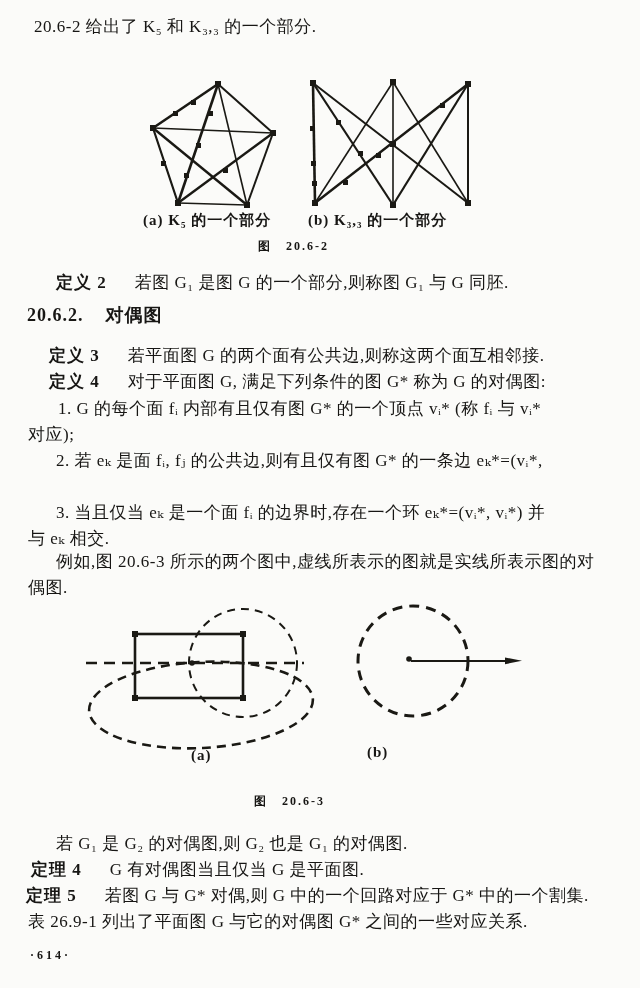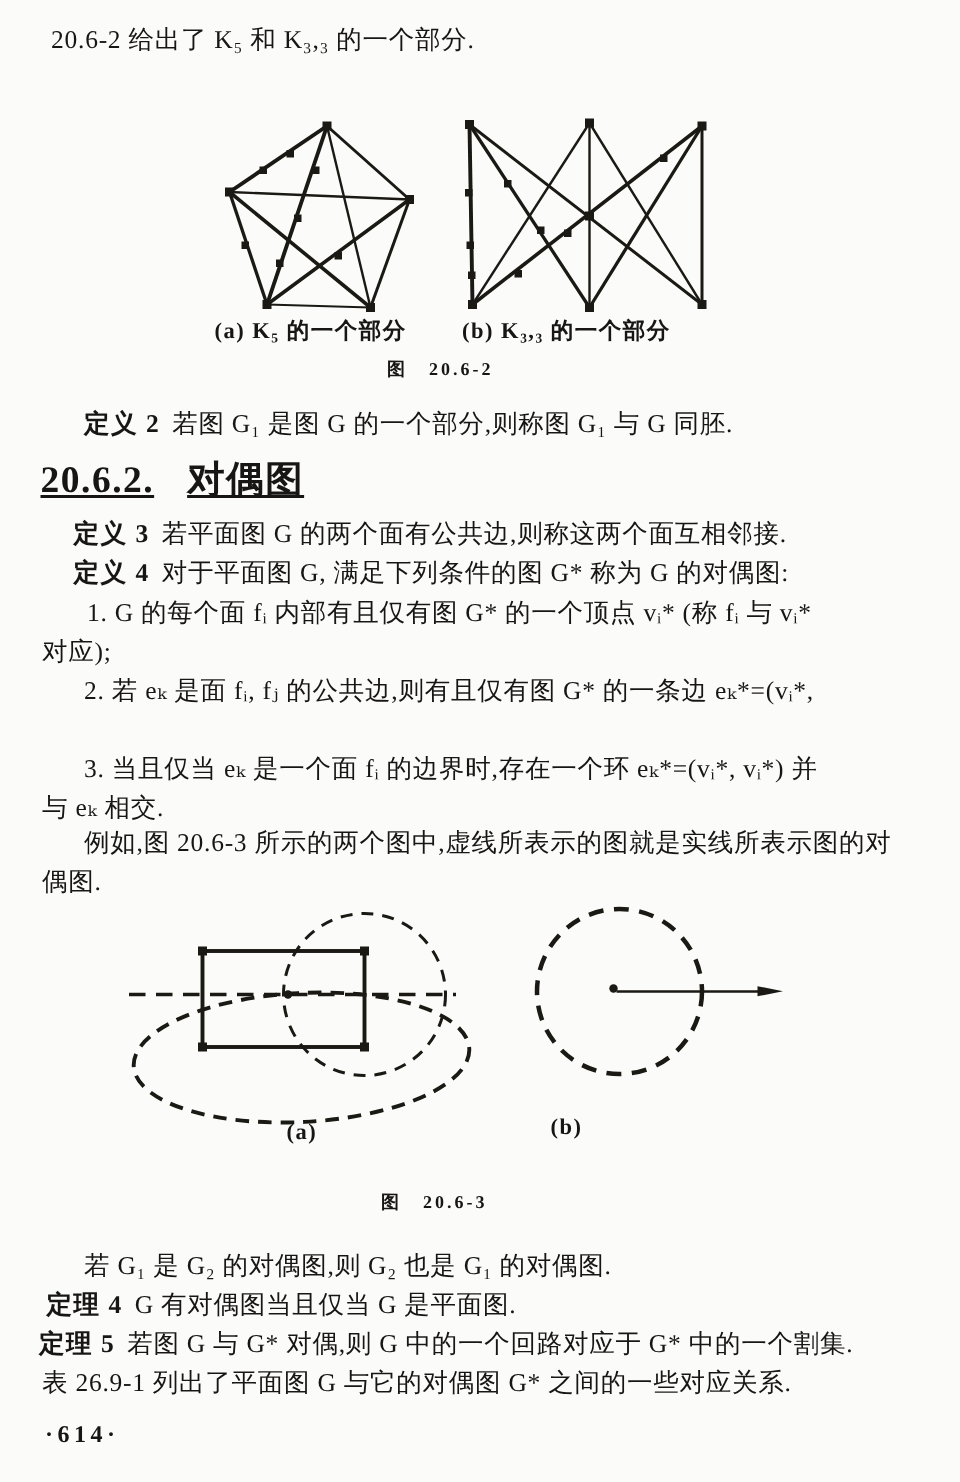--- a/index.html
+++ b/index.html
@@ -13,47 +13,46 @@
   }
   .page{position:absolute;inset:0;}
   .line{
     position:absolute;
     white-space:nowrap;
     font-size:17px;
     line-height:22px;
     letter-spacing:0.5px;
     text-align:right;
   }
-  .term{font-weight:bold;margin-right:8px;letter-spacing:1px;}
+  .term{font-weight:bold;margin-right:28px;letter-spacing:1px;}
   .heading{
     position:absolute;
-    font-size:25px;
+    font-size:18px;
     font-weight:bold;
     letter-spacing:1px;
     white-space:nowrap;
-    text-decoration:underline;
   }
   .heading .sec-no{margin-right:22px;}
   .figcap{
     position:absolute;
     font-size:15px;
     font-weight:bold;
     white-space:nowrap;
     letter-spacing:1px;
   }
   .figlabel{
     position:absolute;
     font-size:12px;
     font-weight:bold;
     white-space:nowrap;
     letter-spacing:2px;
   }
   .pagenum{
     position:absolute;
-    font-size:16px;
+    font-size:12px;
     letter-spacing:3px;
     font-weight:bold;
   }
   svg{position:absolute;display:block;}
   .ink{stroke:#1a1914;fill:none;}
   .inkfill{fill:#1a1914;stroke:none;}
 </style>
 </head>
 <body>
 

